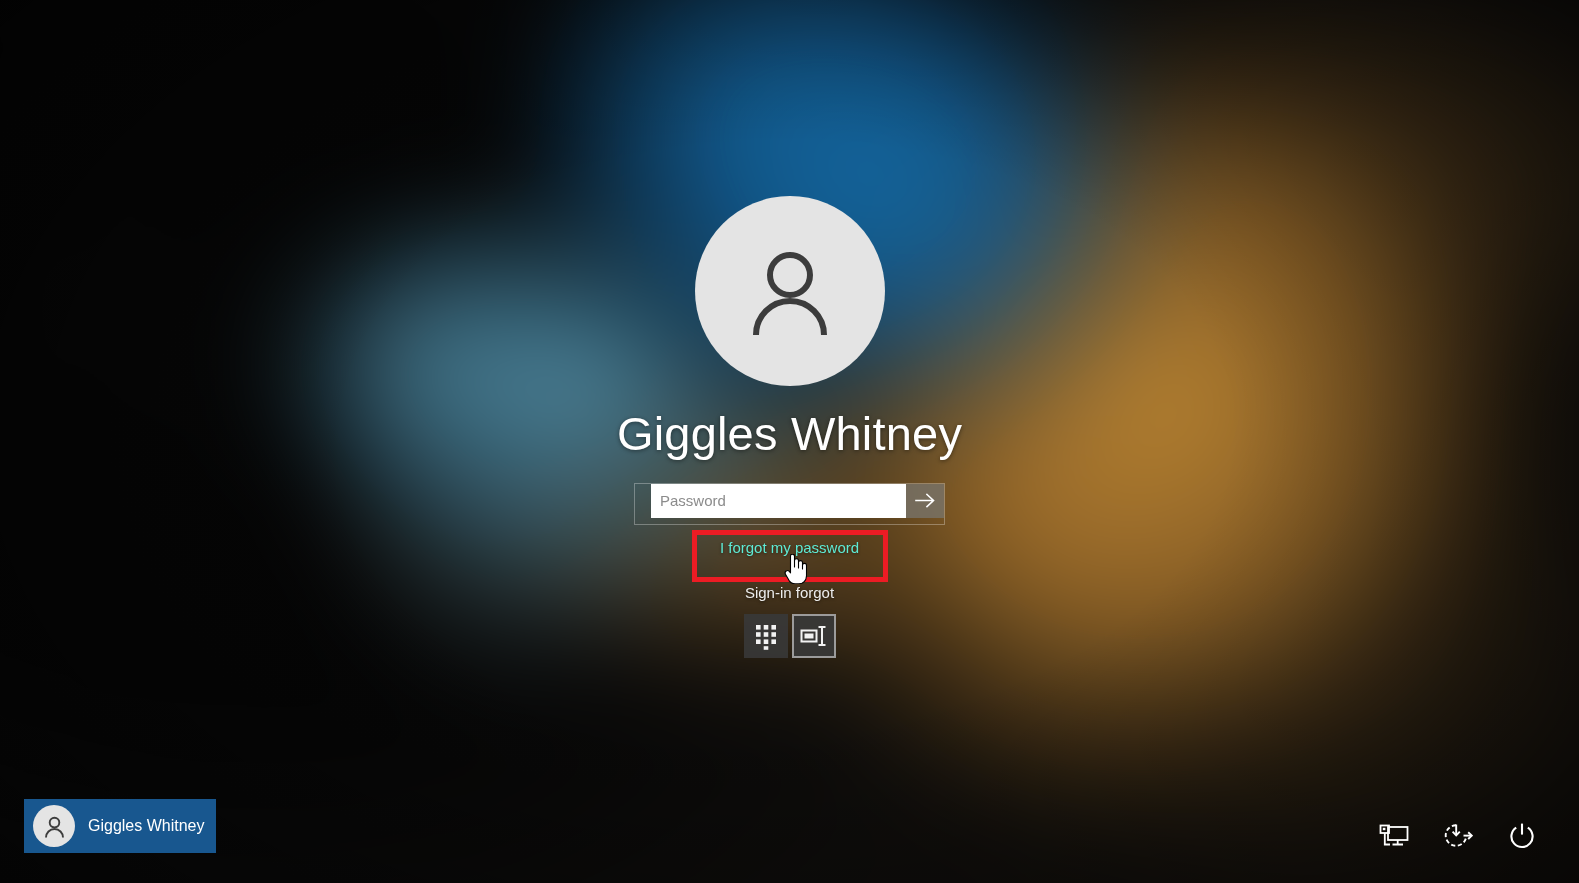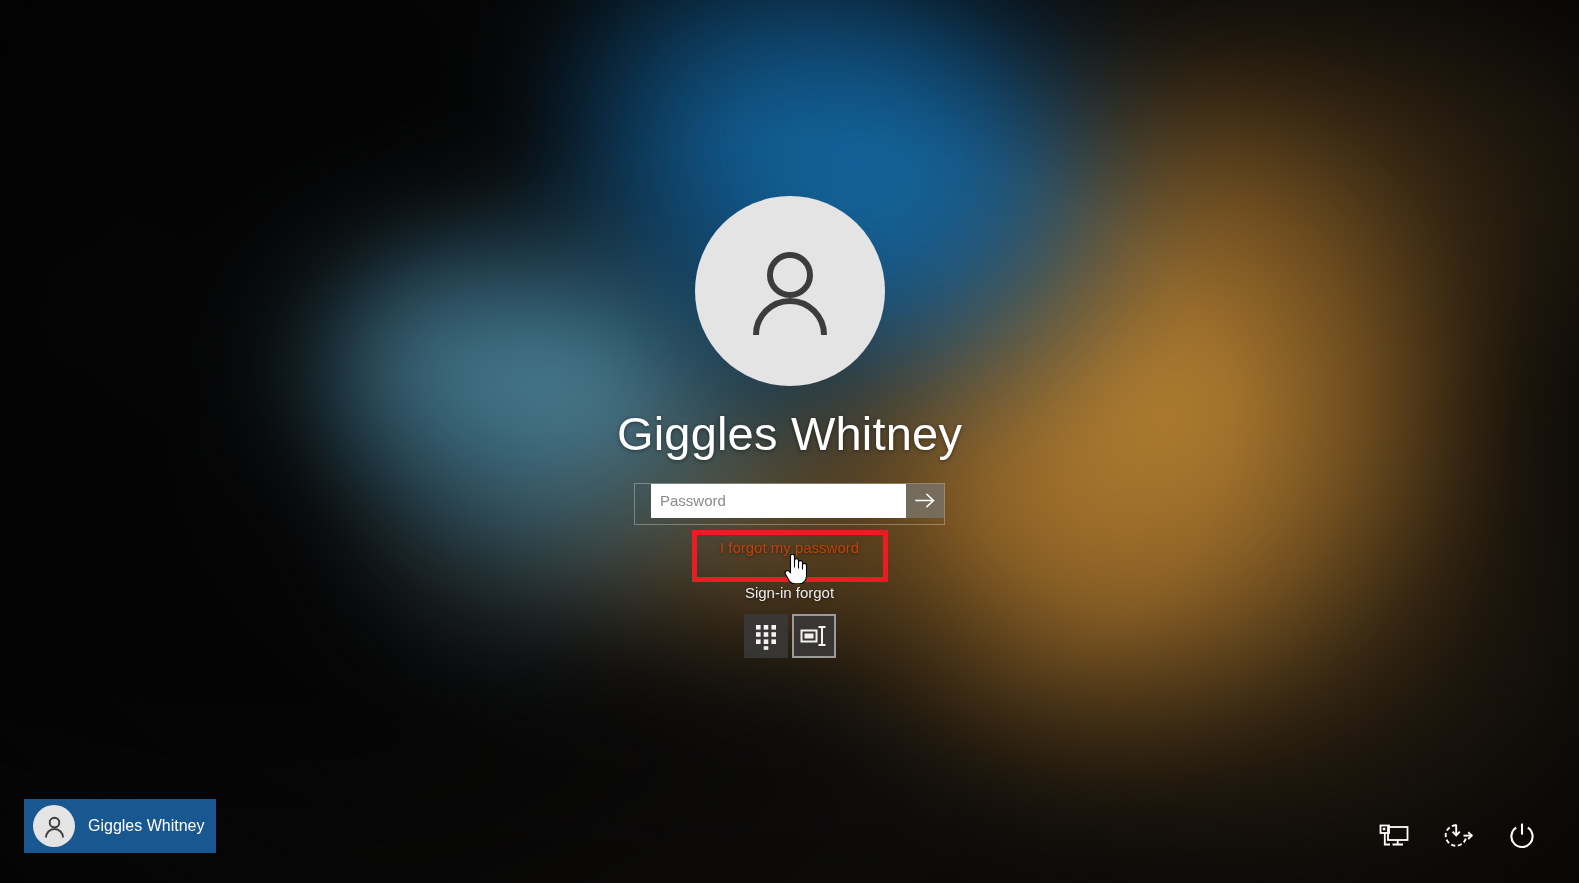--- a/index.html
+++ b/index.html
@@ -119,21 +119,21 @@
     border:5px solid #ec1c24;
     pointer-events:none;
   }
   #forgot-link {
     position:absolute;
     left:0; right:0; top:0; bottom:0;
     display:flex;
     align-items:flex-start;
     justify-content:center;
     padding-top:9px;
-    color:#c2410c;
+    color:#5eead4;
     font-size:15px;
     font-weight:400;
     text-decoration:none;
     text-shadow:0 1px 3px rgba(0,0,0,0.45);
     cursor:pointer;
   }
 
   
   #signin-options-label {
     margin-top:2px;

